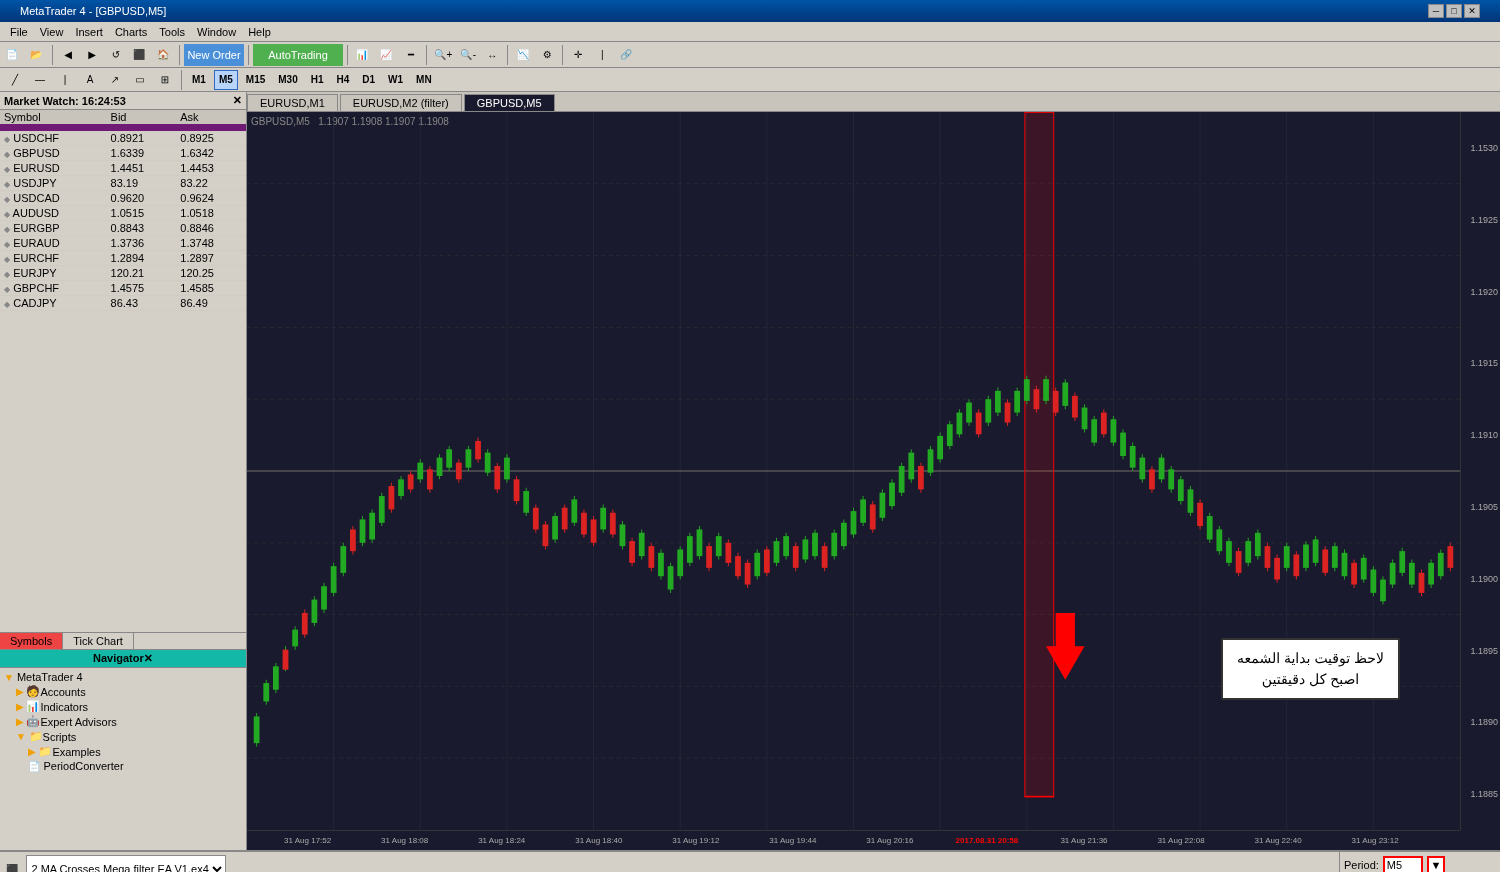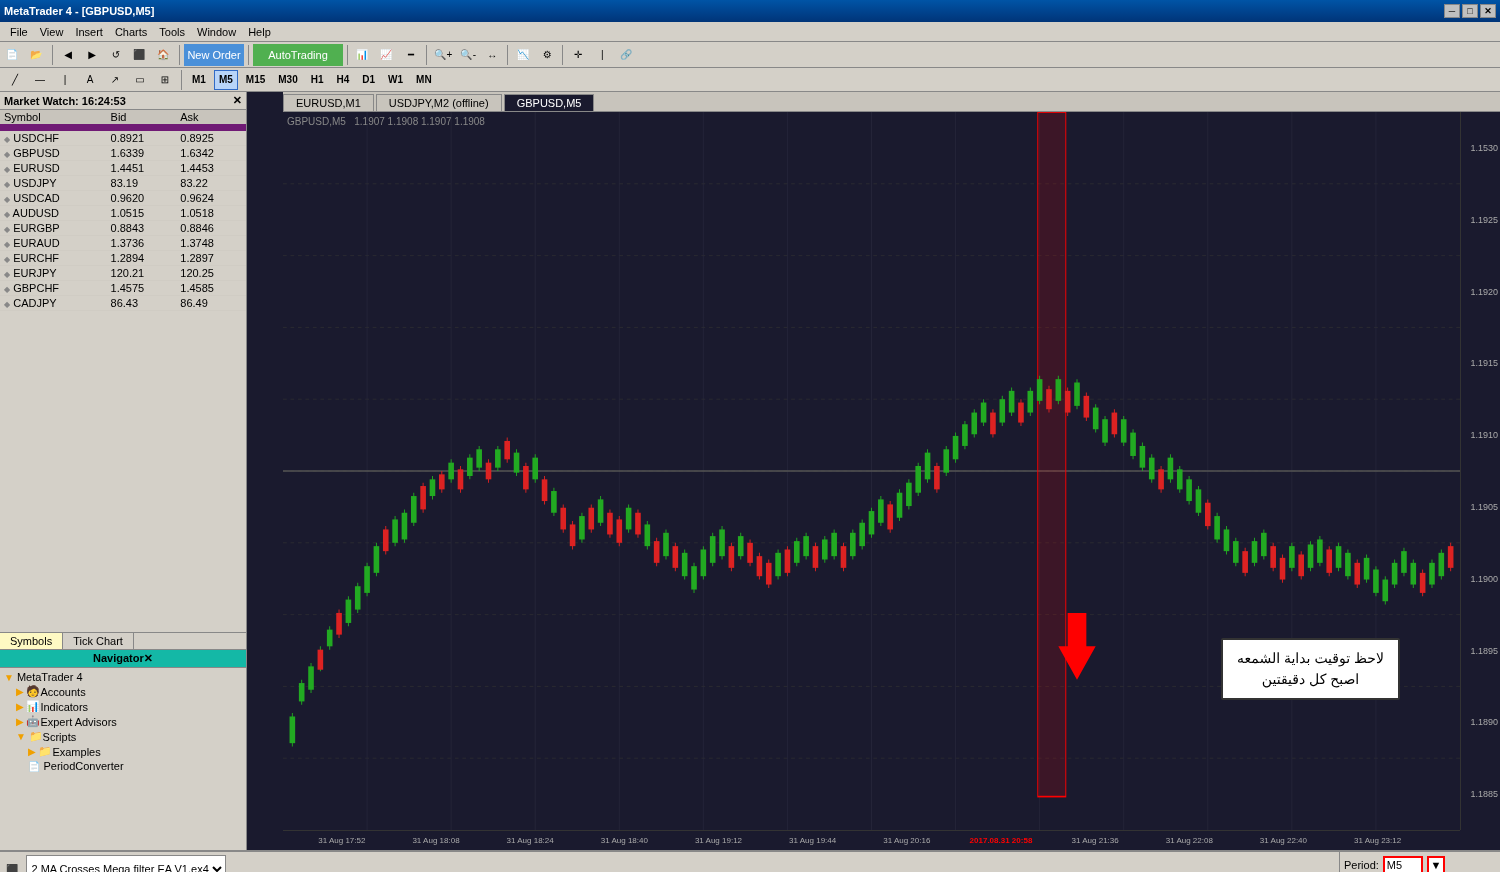--- a/index.html
+++ b/index.html
@@ -6,23 +6,23 @@
     body { width: 1500px; height: 872px; overflow: hidden; font-family: 'Segoe UI', Arial, sans-serif; font-size: 11px; background: #d4d0c8; color: #000; }
 
     
     .title-bar {
       background: linear-gradient(to bottom, #0054a6, #003478);
       color: white;
       height: 22px;
       display: flex;
       align-items: center;
       justify-content: space-between;
-      padding: 0 4px;
-      font-size: 11px;
-      font-weight: bold;
+      padding: 0 20px;
+      font-size: 11px;
+      font-weight: normal;
     }
     .title-bar-controls { display: flex; gap: 2px; }
     .title-btn {
       width: 16px; height: 14px; background: #c0c0c0; border: 1px solid #888;
       font-size: 9px; display: flex; align-items: center; justify-content: center;
       cursor: pointer; color: #000;
     }
 
     
     .menu-bar {
@@ -135,21 +135,21 @@
       border-top: 1px solid #888;
     }
     .mw-tab {
       padding: 2px 10px;
       font-size: 11px;
       cursor: pointer;
       border-right: 1px solid #888;
       background: #d4d0c8;
     }
     .mw-tab.active {
-      background: #fef9c3;
+      background: #ef4444;
       border-bottom: none;
     }
 
     
     .navigator {
       height: 200px;
       display: flex;
       flex-direction: column;
     }
     .nav-header {
@@ -178,21 +178,20 @@
     .folder-icon { color: #f0a000; margin-right: 3px; font-size: 10px; }
     .file-icon { color: #888; margin-right: 3px; font-size: 10px; }
 
     
     .chart-area {
       flex: 1;
       display: flex;
       flex-direction: column;
       background: #1a1a2e;
       overflow: hidden;
-      padding-left: 36px;
     }
     .chart-tabs {
       display: flex;
       background: #c8c4bc;
       border-bottom: 1px solid #888;
       height: 20px;
       align-items: flex-end;
     }
     .chart-tab {
       padding: 2px 12px;
@@ -528,21 +527,21 @@
           <span>PeriodConverter</span>
         </div>
       </div>
     </div>
   </div>
 
   <div class="chart-area">
 
     <div class="chart-tabs">
       <div class="chart-tab">EURUSD,M1</div>
-      <div class="chart-tab">USDJPY,M2 (offline)</div>
+      <div class="chart-tab">EURUSD,M2 (filter)</div>
       <div class="chart-tab active">GBPUSD,M5</div>
     </div>
 
     <div class="chart-canvas">
 
       <div class="chart-info">
         <span>GBPUSD,M5 &nbsp; 1.1907 1.1908 1.1907 1.1908</span>
       </div>
 
       <svg class="candles-svg" viewBox="0 0 1260 430" preserveAspectRatio="none">

